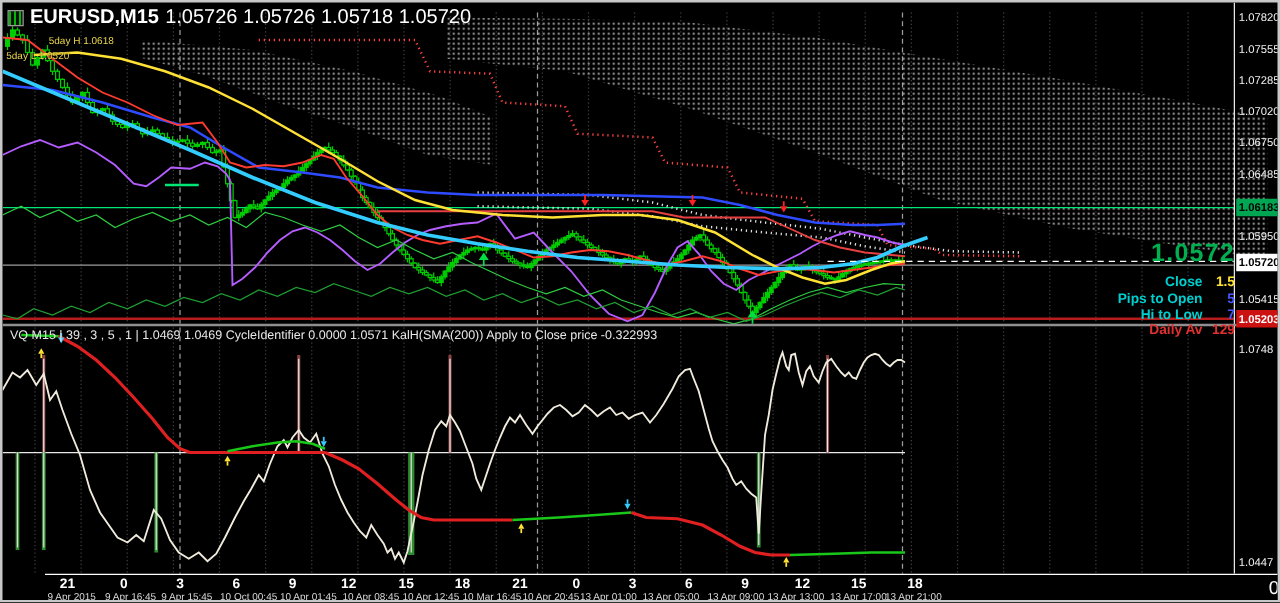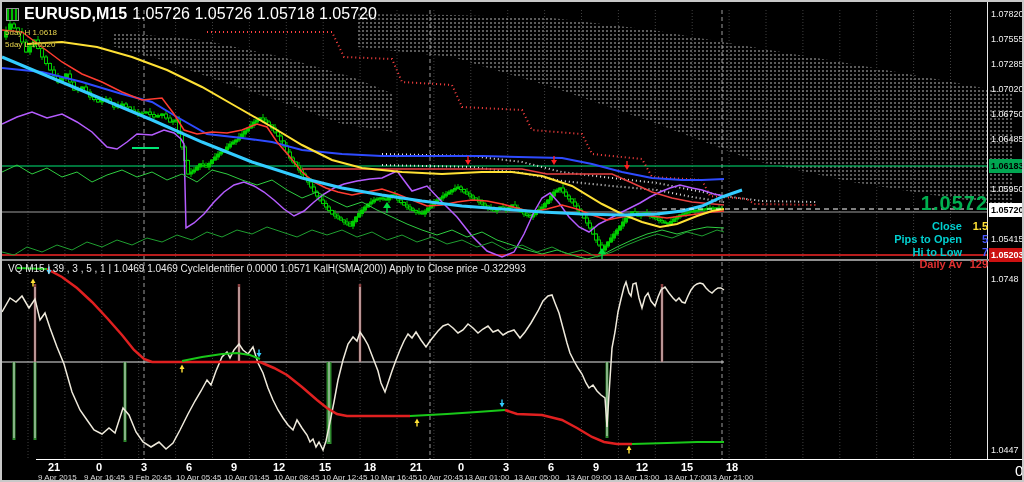--- a/index.html
+++ b/index.html
@@ -7,21 +7,21 @@
   #screen{position:relative;width:1020px;height:478px;background:#000;overflow:hidden;}
   svg{position:absolute;left:0;display:block;}
   #upper-svg{top:0;}
   #lower-svg{top:258px;}
   #panel-sep{position:absolute;left:0;top:257px;width:1020px;height:2px;background:#8f8f8f;z-index:6;}
   #axis-border{position:absolute;left:985px;top:0;width:0;height:457px;border-left:1px solid #e8e8e8;z-index:5;}
   #title-bar{position:absolute;left:4px;top:3px;color:#fff;font-size:16px;display:flex;align-items:center;gap:5px;z-index:9;}
   #title-bar .sym{font-weight:bold;}
   .title-icon{width:11px;height:11px;border:1px solid #9a9a9a;background:repeating-linear-gradient(90deg,#00bb00 0 2px,#101010 2px 4px);}
   .fiveday{position:absolute;left:3px;color:#e8d44d;font-size:8px;z-index:9;text-shadow:0 0 2px #000;}
-  #fd-h{top:26px;} #fd-l{top:38px;}
+  #fd-h{top:26px;padding-left:34px;} #fd-l{top:38px;}
   #big-price{position:absolute;right:34px;top:190px;color:#00B050;font-size:20px;font-weight:bold;z-index:9;letter-spacing:1px;}
   .info-row{position:absolute;right:34px;z-index:9;font-size:11px;font-weight:bold;white-space:nowrap;}
   .info-row .v{display:inline-block;min-width:26px;text-align:right;}
   .axis-label{position:absolute;left:989px;color:#f0f0f0;font-size:9px;transform:translateY(-50%);z-index:7;white-space:nowrap;}
   .axis-box{position:absolute;left:987px;font-size:9px;font-weight:bold;transform:translateY(-50%);z-index:8;padding:2px 2px;white-space:nowrap;}
   #ind-header{position:absolute;left:6px;top:261px;color:#e8e8e8;font-size:10px;z-index:9;white-space:nowrap;}
   #time-axis{position:absolute;left:0;top:457px;width:1020px;height:21px;background:#000;border-top:1px solid #fff;z-index:6;margin-left:34px;}
   .hour-label{position:absolute;top:1px;color:#fff;font-size:11px;font-weight:bold;transform:translateX(-50%);}
   .date-label{position:absolute;top:13px;color:#d8d8d8;font-size:8px;white-space:nowrap;}
   #zero-label{position:absolute;left:989px;top:460px;color:#fff;font-size:15px;z-index:9;padding-left:24px;}
@@ -697,22 +697,22 @@
         <div class="hour-label" style="left: 380px;">21</div>
         <div class="hour-label" style="left: 425px;">0</div>
         <div class="hour-label" style="left: 470px;">3</div>
         <div class="hour-label" style="left: 515px;">6</div>
         <div class="hour-label" style="left: 560px;">9</div>
         <div class="hour-label" style="left: 606px;">12</div>
         <div class="hour-label" style="left: 651px;">15</div>
         <div class="hour-label" style="left: 696px;">18</div>
         <div class="date-label" style="left: 2px; text-decoration: underline;">9 Apr 2015</div>
         <div class="date-label" style="left: 48px;">9 Apr 16:45</div>
-        <div class="date-label" style="left: 93px;">9 Feb 20:45</div>
-        <div class="date-label" style="left: 140px;">10 Apr 05:45</div>
+        <div class="date-label" style="left: 93px;">9 Apr 15:45</div>
+        <div class="date-label" style="left: 140px;">10 Oct 00:45</div>
         <div class="date-label" style="left: 188px;">10 Apr 01:45</div>
         <div class="date-label" style="left: 238px;">10 Apr 08:45</div>
         <div class="date-label" style="left: 286px;">10 Apr 12:45</div>
         <div class="date-label" style="left: 334px;">10 Mar 16:45</div>
         <div class="date-label" style="left: 382px;">10 Apr 20:45</div>
         <div class="date-label" style="left: 428px;">13 Apr 01:00</div>
         <div class="date-label" style="left: 478px;">13 Apr 05:00</div>
         <div class="date-label" style="left: 530px;">13 Apr 09:00</div>
         <div class="date-label" style="left: 578px;">13 Apr 13:00</div>
         <div class="date-label" style="left: 628px;">13 Apr 17:00</div>

